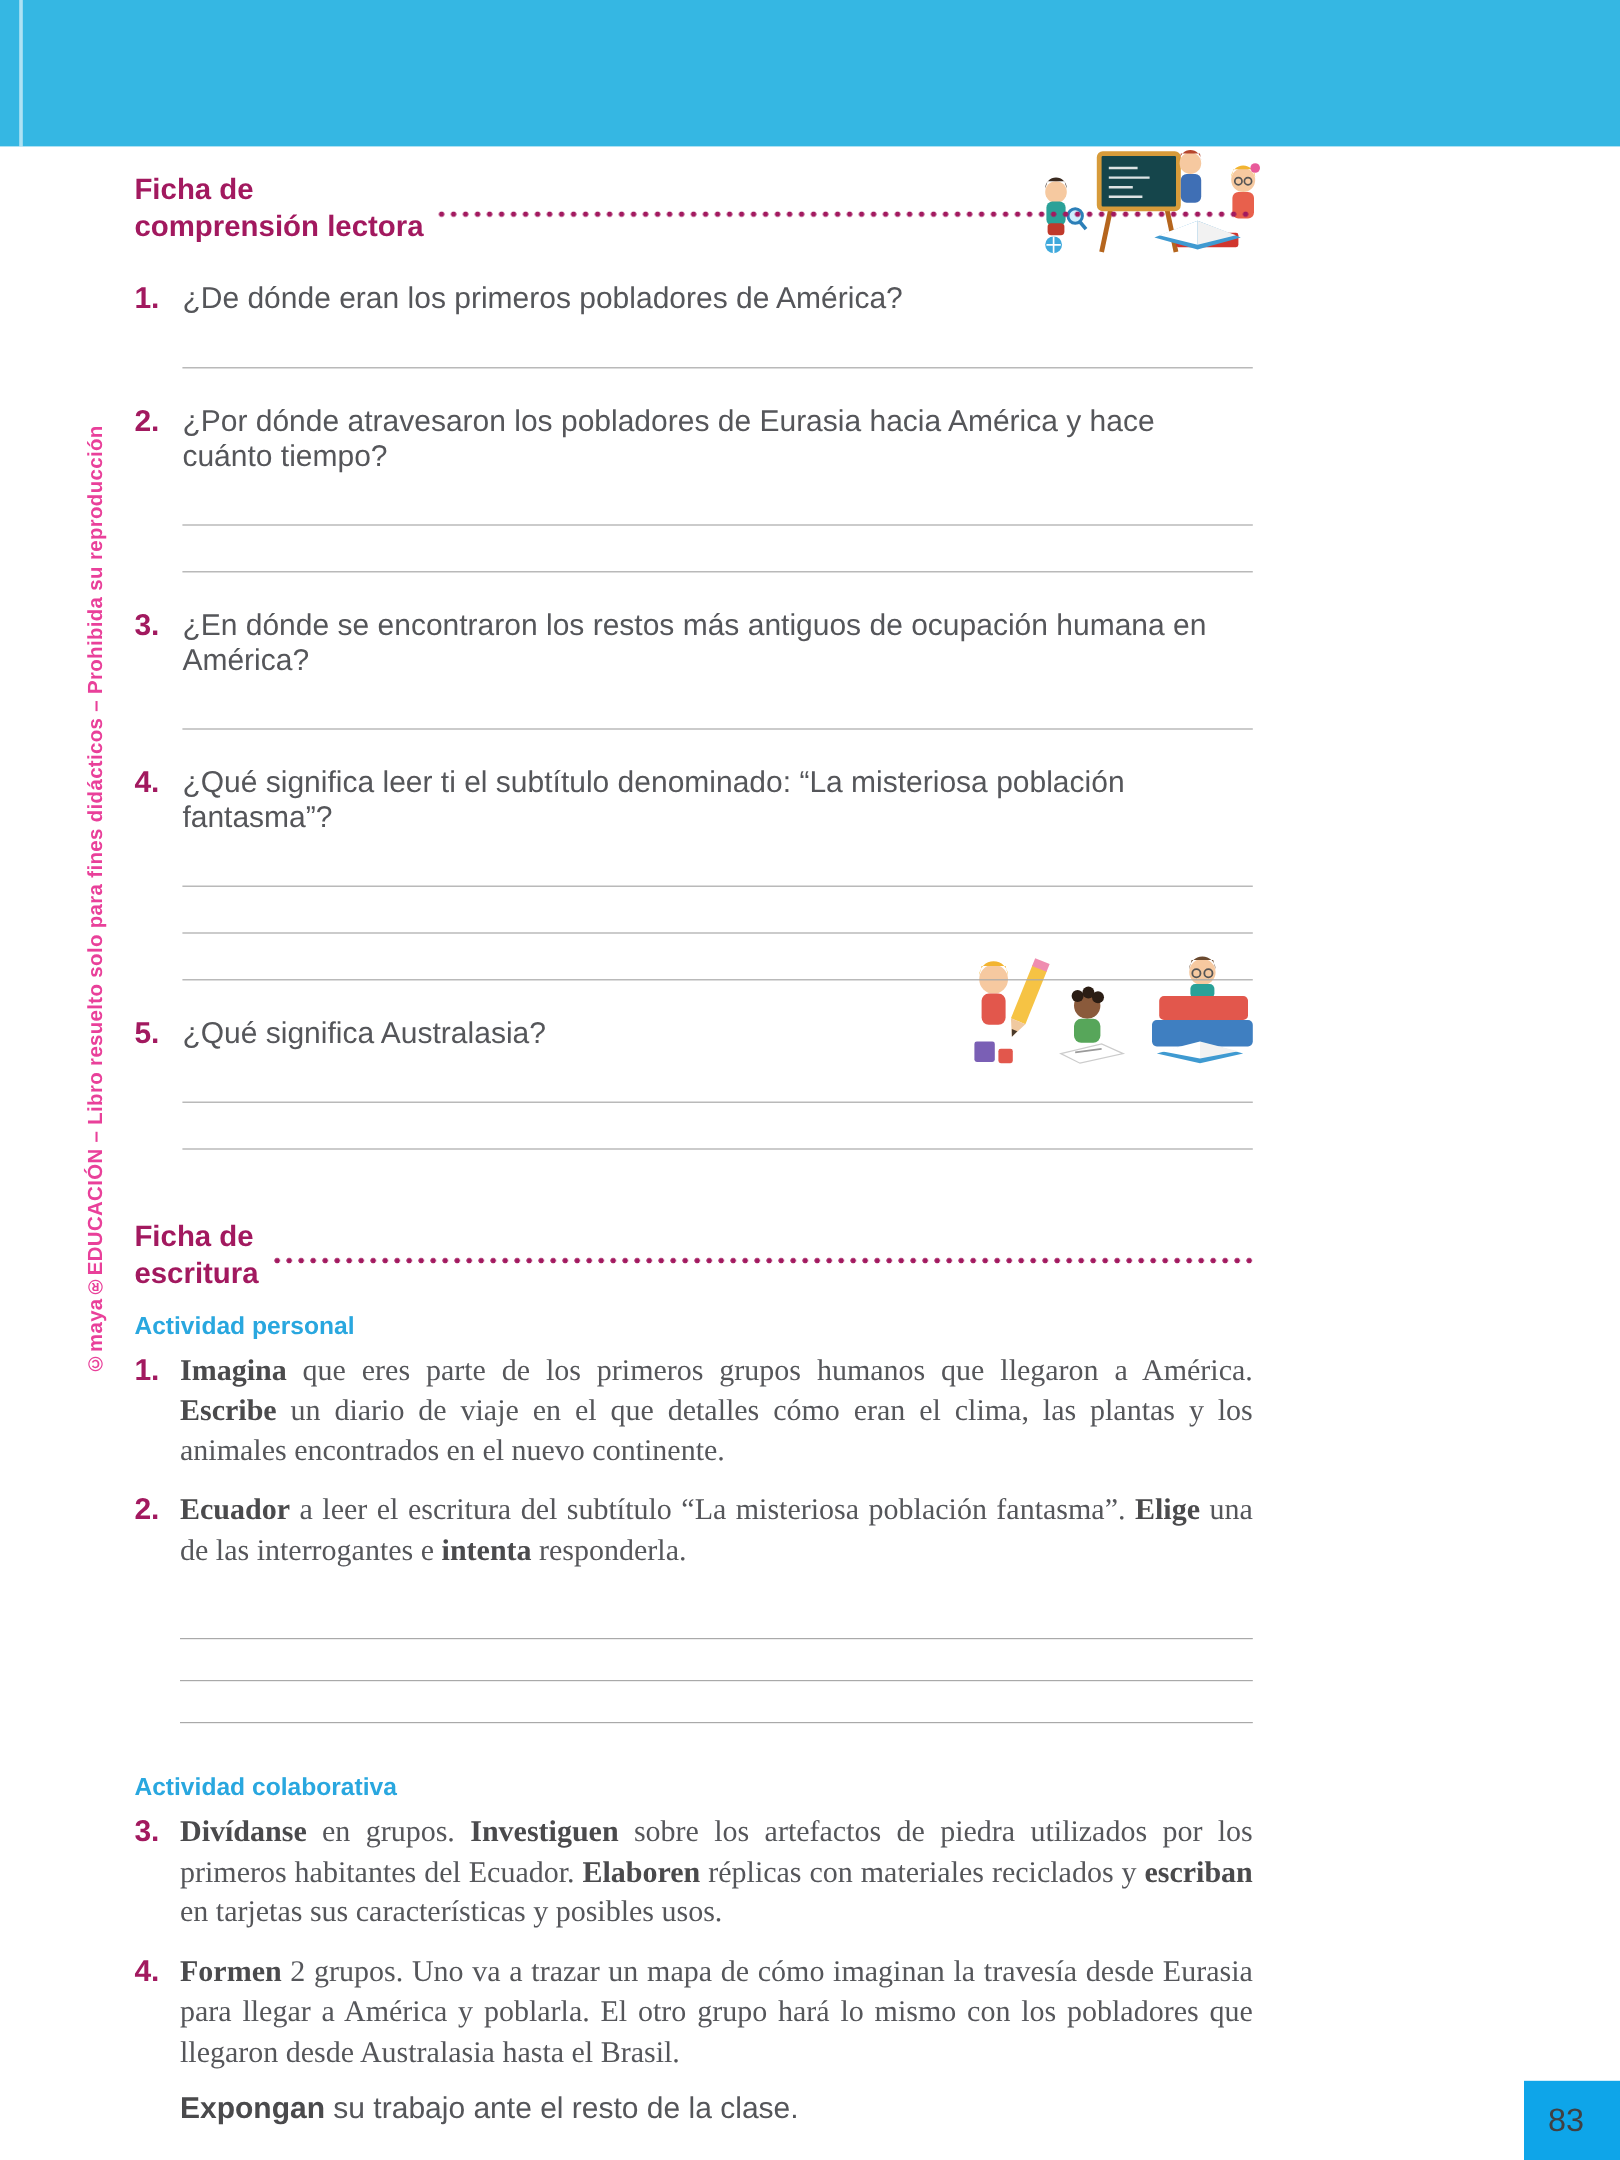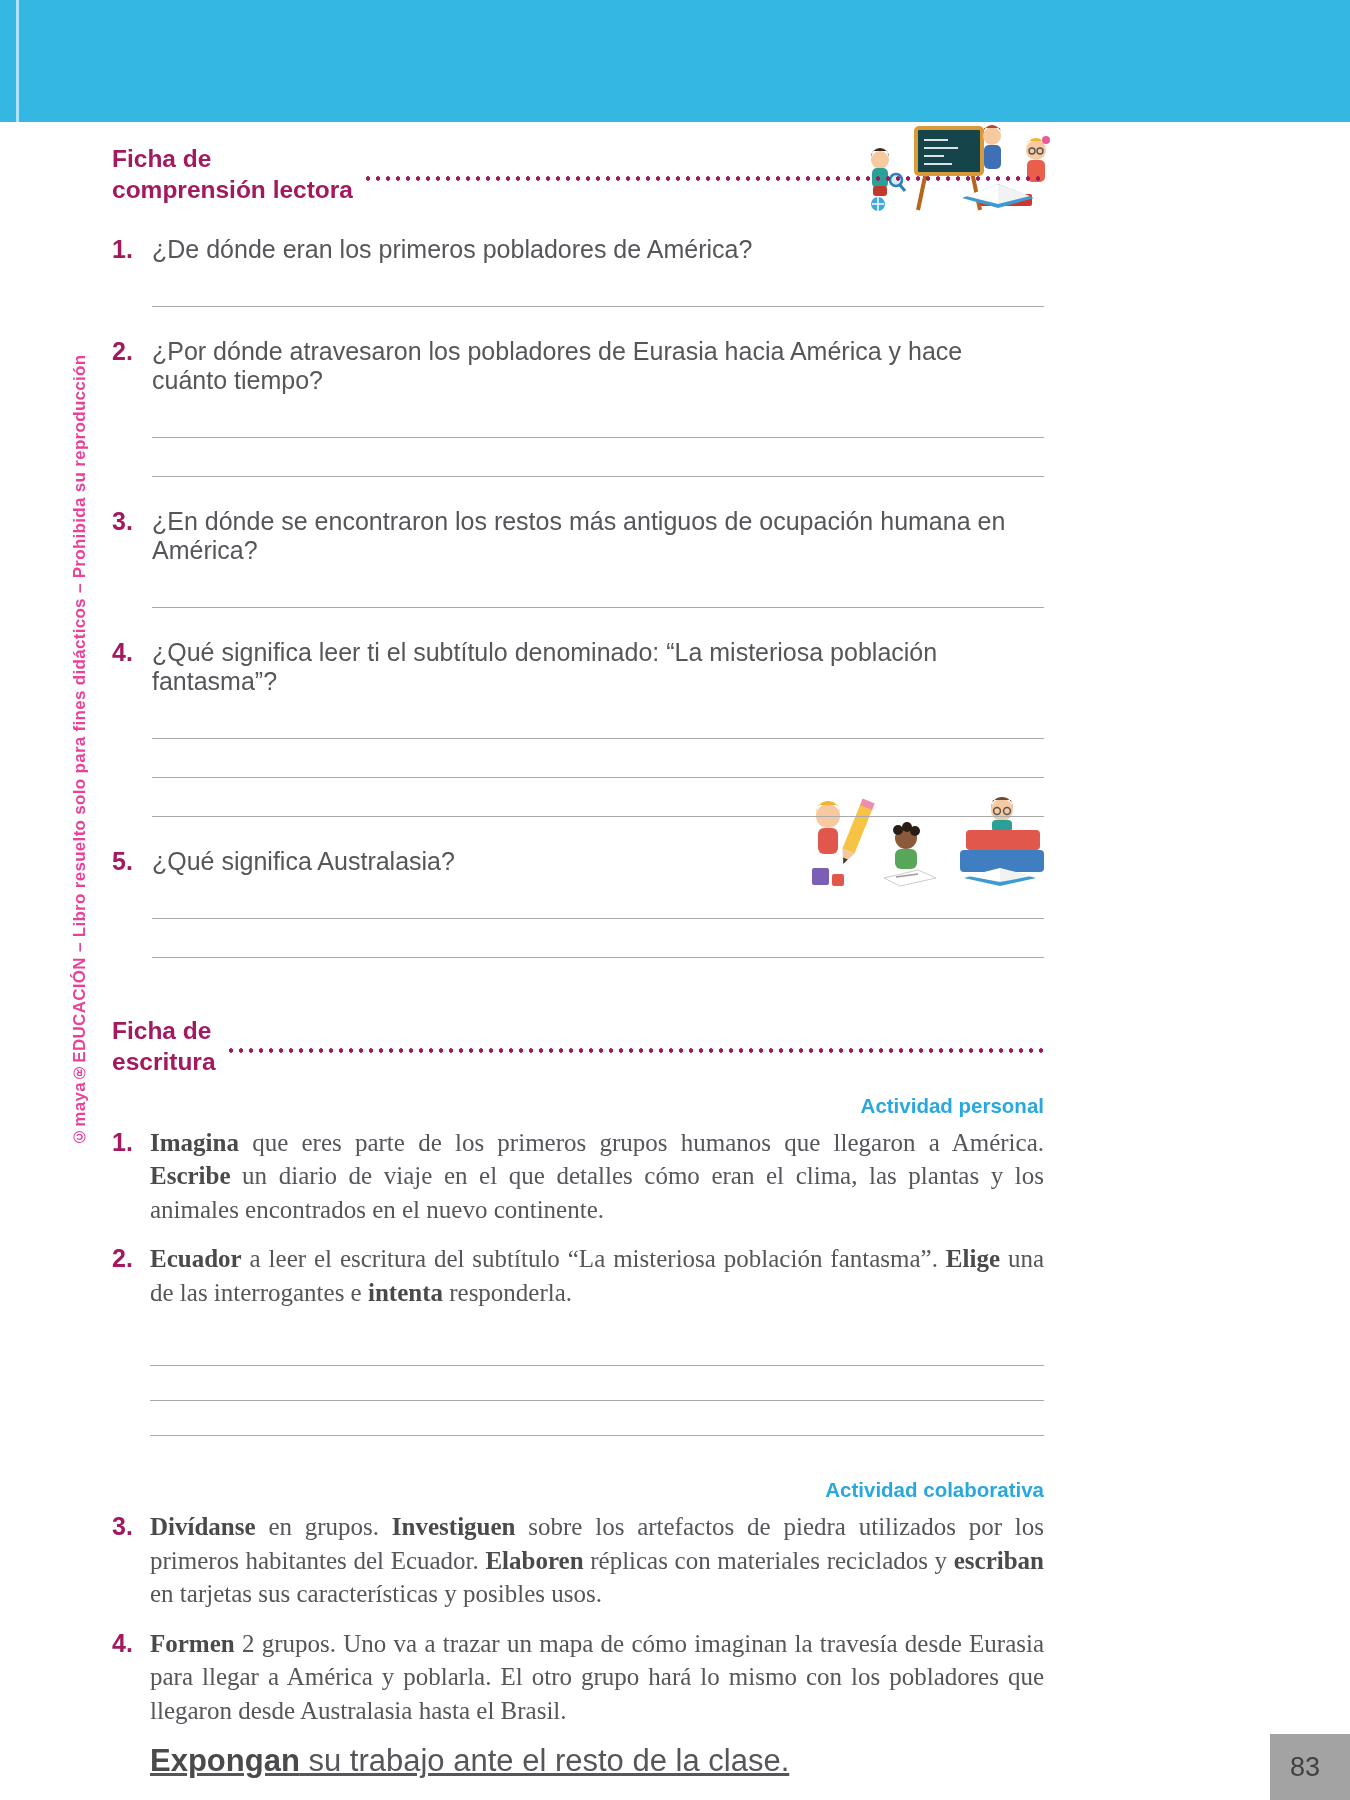--- a/index.html
+++ b/index.html
@@ -24,42 +24,42 @@
 
   
   .question {display:flex; gap:8px; font-size:25px; color:#55565a; margin-top:30px;}
   .qnum {color:#a2195f; font-weight:bold; flex:none; width:32px;}
   .qtext {flex:1;}
   .line {height:38px; border-bottom:1.5px solid #a9a9a9; margin-left:40px;}
   .line.first {height:42px;}
 
   
   .writing-header {margin-top:58px;}
-  .subheading {color:#29a7df; font-weight:bold; font-size:20.5px; margin-top:16px; margin-bottom:8px;text-align:right;}
+  .subheading {color:#29a7df; font-weight:bold; font-size:20.5px; margin-top:16px; margin-bottom:8px;}
   .item {display:flex; font-size:25px; line-height:1.34; color:#55565a; margin-bottom:16px;}
   .item-num {flex:none; width:38px; color:#a2195f; font-weight:bold;}
   .item-text {flex:1; text-align:justify;font-family:Liberation Serif, serif;}
   .b {font-weight:bold; color:#4a4a4c;}
   .wline {height:34px; border-bottom:1.5px solid #a9a9a9; margin-left:38px;}
   .wline.first {height:40px;}
-  .closing {font-size:31px; color:#55565a; margin-left:38px; text-decoration:underline;}
+  .closing {font-size:25px; color:#55565a; margin-left:38px; }
   .collab-gap {margin-top:42px;}
 
   
   .sidebar-text {
     position:absolute; left:70px; top:418px; height:728px;
     writing-mode:vertical-rl; transform:rotate(180deg);
     color:#e9409a; font-weight:bold; font-size:17px; letter-spacing:.3px;
     white-space:nowrap;
   }
 
   
   .page-num-box {
     position:absolute; right:0; bottom:0; width:80px; height:66px;
-    background:#a3a3a3; display:flex; align-items:center;
+    background:#0ea5e9; display:flex; align-items:center;
     padding-left:20px; box-sizing:border-box;
     font-size:27px; color:#414042;
   }
 
   
   .illus1 {position:absolute; left:860px; top:124px; width:202px; height:90px;}
   .illus2 {position:absolute; left:796px; top:786px; width:258px; height:104px;}
   .illus1 svg, .illus2 svg {width:100%; height:100%; display:block;}
 </style>
 </head>

